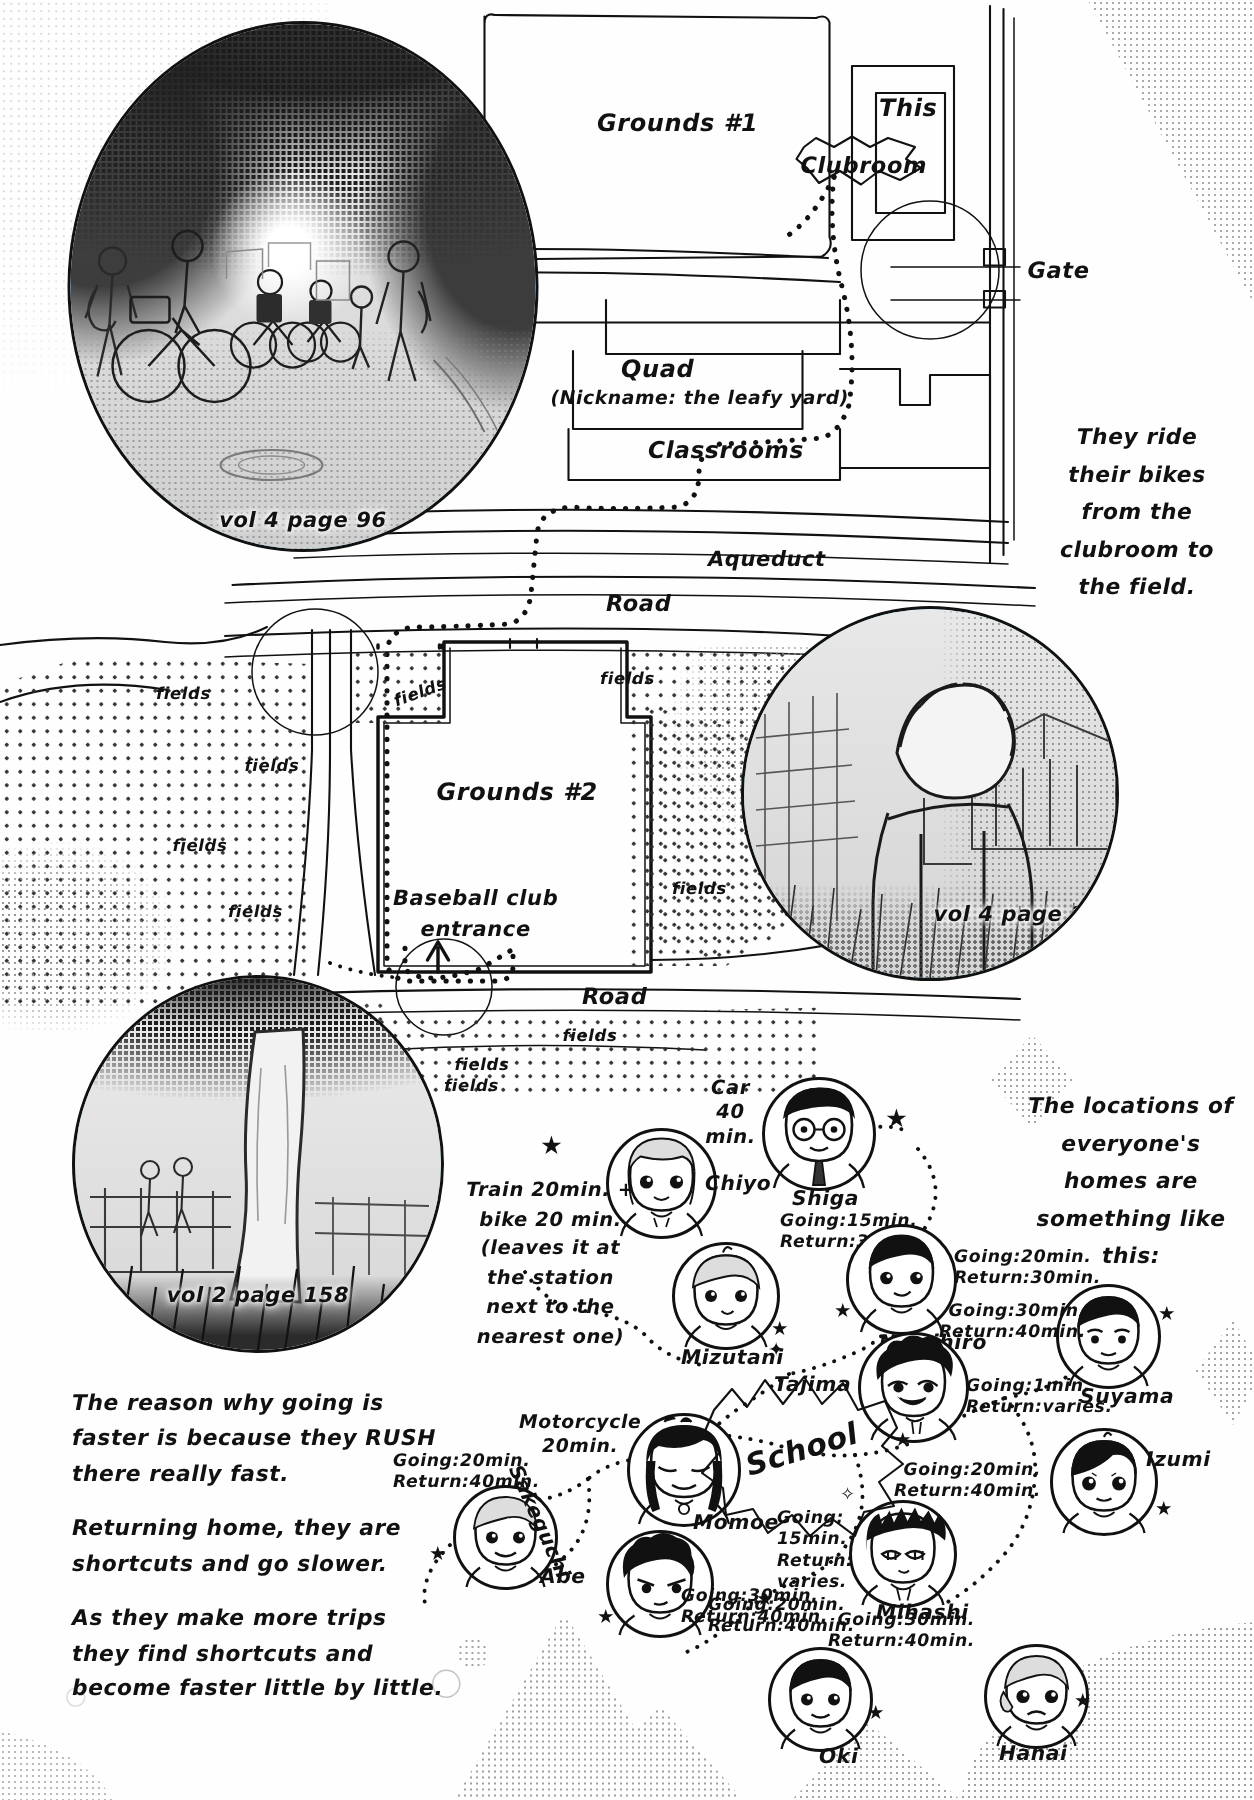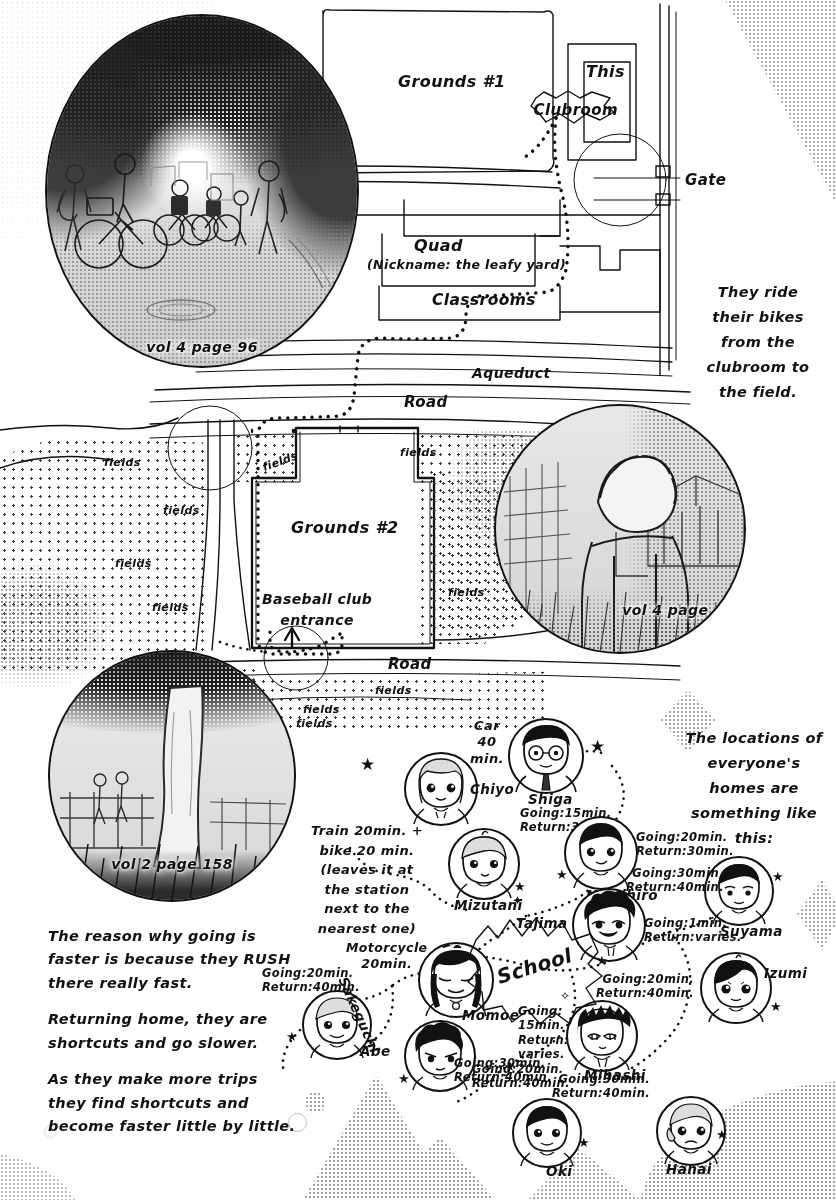--- a/index.html
+++ b/index.html
@@ -14,21 +14,21 @@
   .hand-sm{font-size:11px;}
   .note{position:absolute;text-align:center;font-size:14.5px;line-height:1.72;}
   .blocktext{position:absolute;font-size:14.5px;line-height:1.62;text-align:left;}
   .blocktext p{margin:0 0 13px 0;}
 
   
   .maplabel{position:absolute;white-space:nowrap;}
 
   
   .photo{position:absolute;border-radius:50%;overflow:hidden;
-         border:2.5px solid #111;background:#0f766e;}
+         border:2.5px solid #111;background:#7dd3fc;}
   .photo .cap{position:absolute;bottom:9px;left:0;right:0;text-align:center;
               font-size:14px;color:#111;z-index:6;text-shadow:0 0 3px #fff,0 0 6px #fff,0 0 9px #fff;}
   .tone{position:absolute;inset:0;}
 
   
   .dots-lt{background-image:radial-gradient(#8e8e8e .9px,transparent 1px);background-size:4px 4px;}
   .dots-md{background-image:radial-gradient(#4a4a4a 1.1px,transparent 1.2px);background-size:4px 4px;}
   .dots-dk{background-image:radial-gradient(#141414 1.6px,transparent 1.7px);background-size:4px 4px;}
   .dots-fields{background-image:radial-gradient(#2a2a2a 1.05px,transparent 1.15px);background-size:9px 9px;}
   .dots-bg{background-image:radial-gradient(#b9b9b9 .85px,transparent .95px);background-size:5px 5px;}
@@ -437,21 +437,21 @@
         <circle cx="26.5" cy="32.5" r="1.5" fill="#fff"></circle>
           <circle cx="46.5" cy="32.5" r="1.5" fill="#fff"></circle>
         <path d="M30 44 q5 4 10 0" fill="none" stroke="#111" stroke-width="1.4"></path>
         <path d="M18 55 q-8 6 -10 15 M52 55 q8 6 10 15" fill="none" stroke="#111" stroke-width="1.5"></path>
         <path d="M28 54 q7 6 14 0 M30 58 l2 6 M40 58 l-2 6" fill="none" stroke="#111" stroke-width="1.2"></path>
       </svg>
     </div>
     <div class="cname hand" style="left:66px;top:28px;">Chiyo</div>
     <div class="star" style="left:-44px;top:4px;">★</div>
   </div>
-  <div class="hand" style="position:absolute;left:308px;top:784px;width:118px;font-size:13px;text-align:center;line-height:1.5;margin-top:37px;">Train 20min. + bike 20 min. (leaves it at the station next to the nearest one)</div>
+  <div class="hand" style="position:absolute;left:308px;top:784px;width:118px;font-size:13px;text-align:center;line-height:1.5;">Train 20min. + bike 20 min. (leaves it at the station next to the nearest one)</div>
 
   <div class="chara" style="left:448px;top:828px;">
     <div class="face" style="left:0;top:0;width:68px;height:68px;">
       <svg width="68" height="68" viewBox="0 0 68 68">
         <path d="M13 30 q0 -23 21 -23 q21 0 21 23 q0 23 -21 23 q-21 0 -21 -23Z" fill="#fff" stroke="#111" stroke-width="1.7"></path>
         <path d="M12 28 q2 -21 22 -21 q20 0 22 21 q-8 -10 -22 -7 q-14 3 -22 7Z" fill="#ddd" stroke="#111" stroke-width="1.3"></path>
         <path d="M32 5 q2 -6 6 -2" fill="none" stroke="#111" stroke-width="1.4"></path>
         <circle cx="24" cy="34" r="4" fill="#111"></circle>
           <circle cx="44" cy="34" r="4" fill="#111"></circle>
         <circle cx="25.3" cy="32.7" r="1.3" fill="#fff"></circle>

